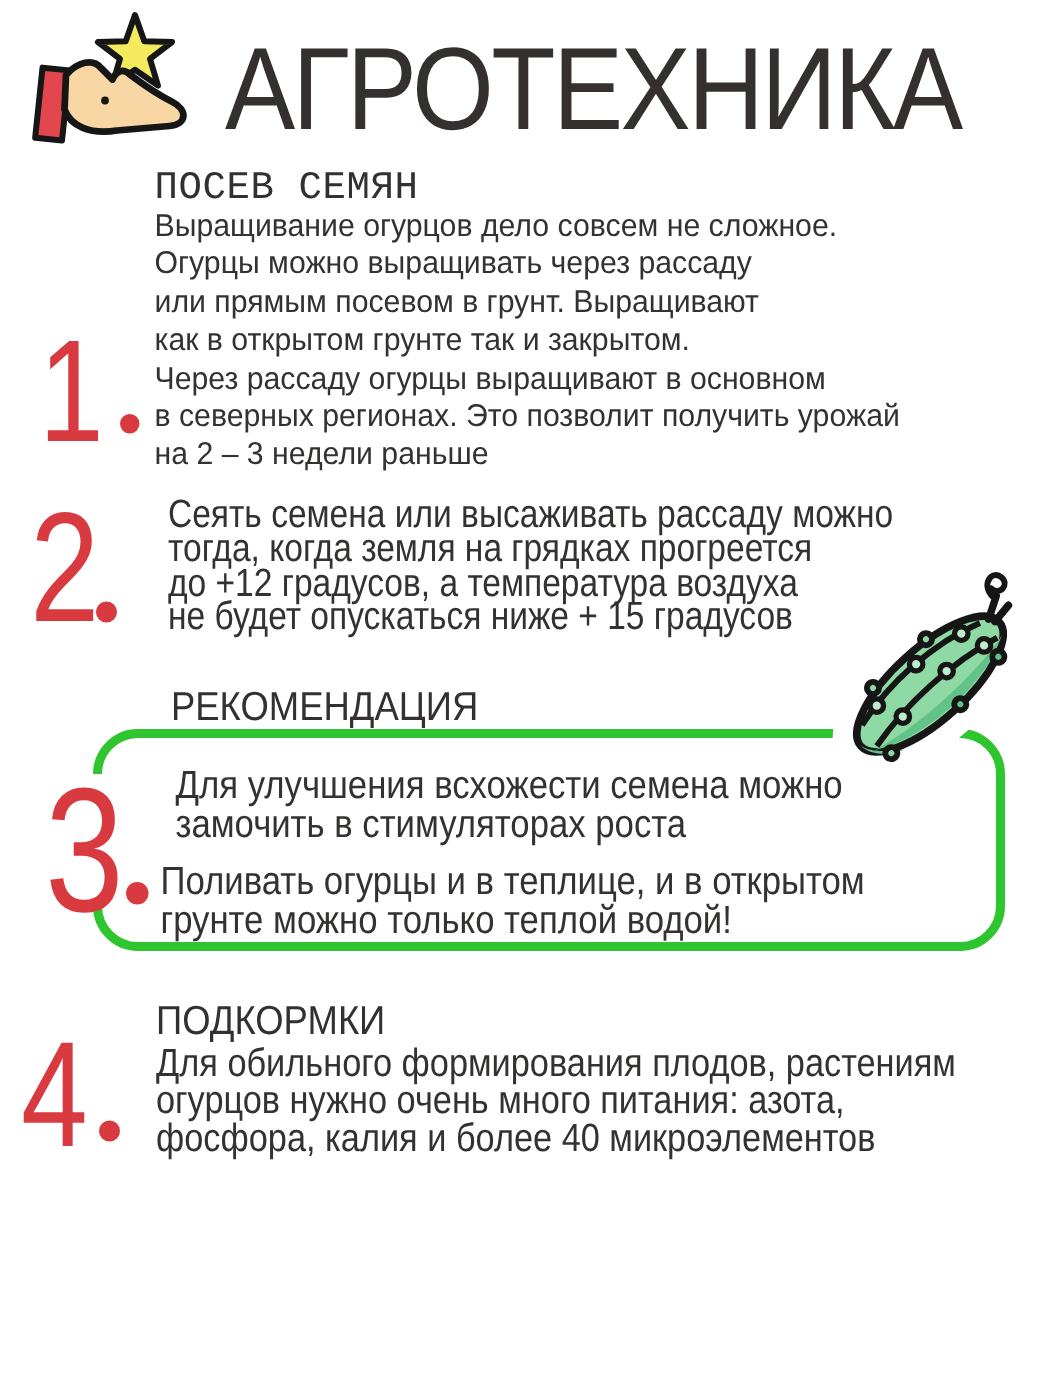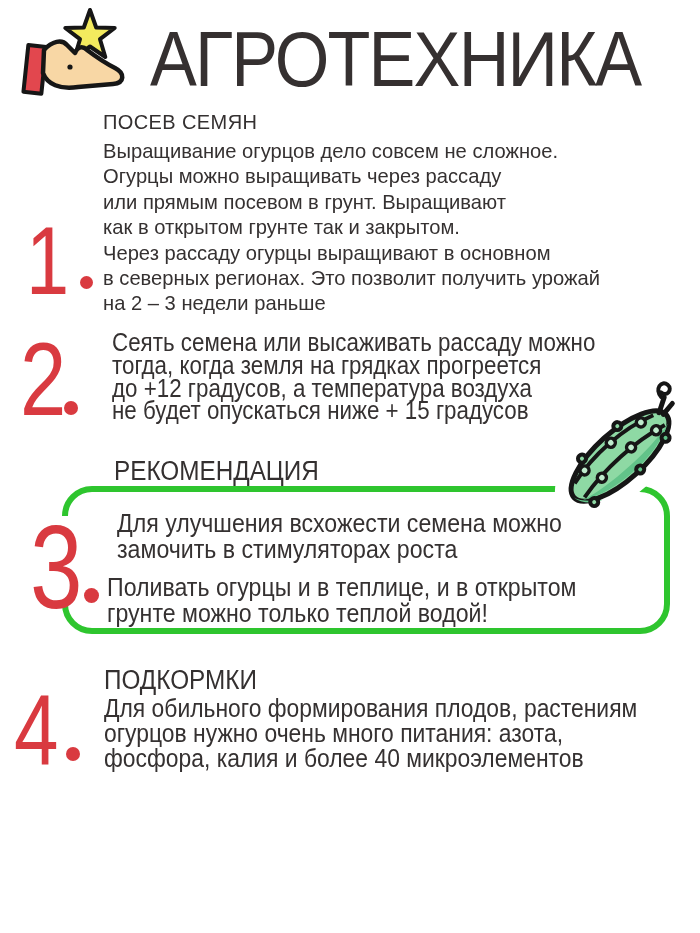--- a/index.html
+++ b/index.html
@@ -11,21 +11,21 @@
   }
   .abs{position:absolute;}
   .title{
     font-size:78px;font-weight:500;letter-spacing:-2px;line-height:1;
     color:#353030;transform:scaleX(.90);transform-origin:left top;white-space:nowrap;
   }
   .heading{
     font-weight:400;color:#343030;line-height:1;white-space:nowrap;
     transform-origin:left top;
   }
-  .h-small{font-size:20px;letter-spacing:.4px;}
+  .h-small{font-size:26px;letter-spacing:.4px;font-family:Liberation Mono, monospace;}
   .h-big{font-size:27px;transform:scaleX(.9);}
   .body-text{
     white-space:pre-line;color:#353131;transform-origin:left top;
   }
   .t1{font-size:21px;line-height:25.4px;transform:scaleX(.96);}
   .t2{font-size:26.3px;line-height:22.8px;transform:scaleX(.85);}
   .t3{font-size:26.3px;line-height:25.8px;transform:scaleX(.88);}
   .t4{font-size:26.3px;line-height:25.2px;transform:scaleX(.87);}
   .num{
     color:#d93a40;font-weight:500;line-height:1;

